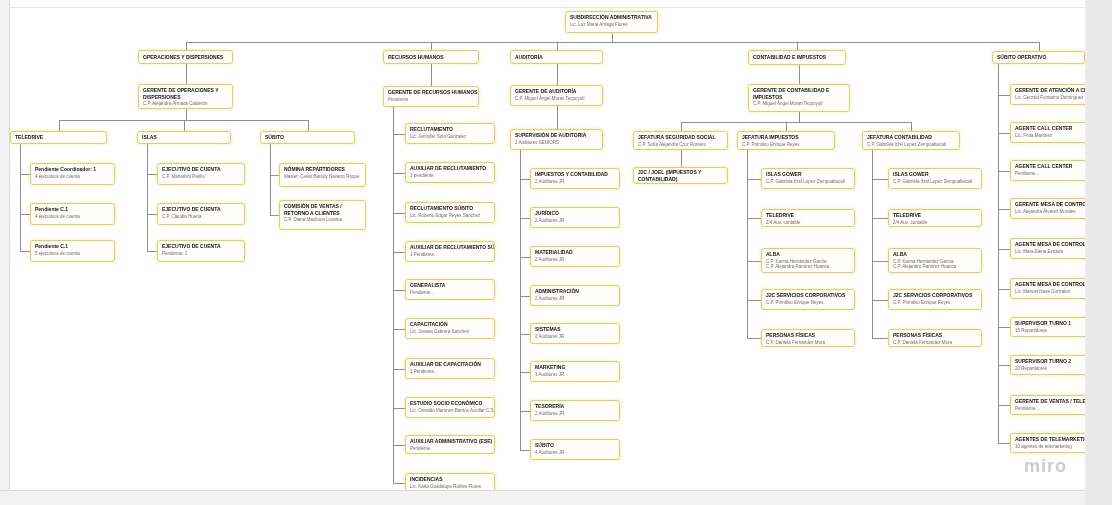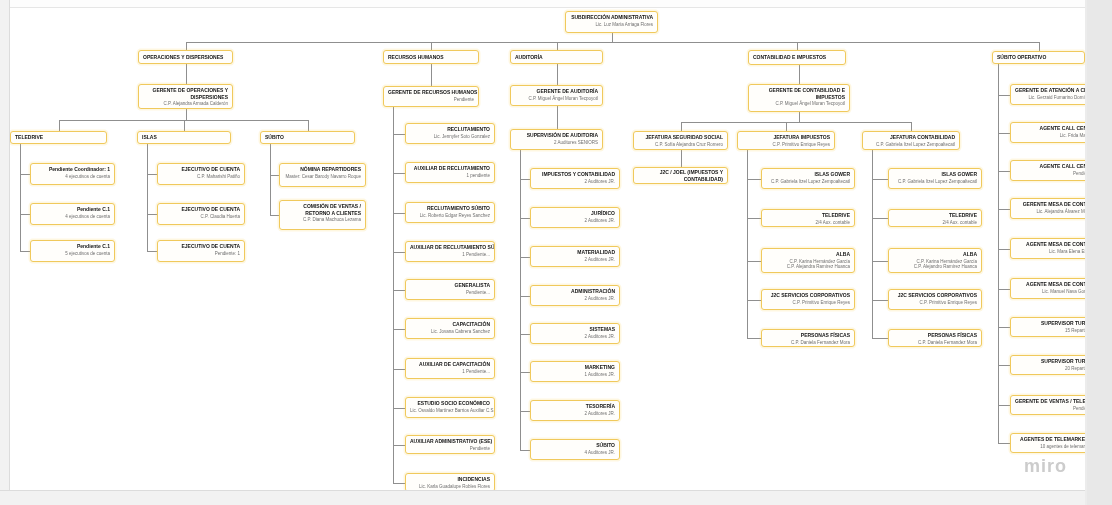--- a/index.html
+++ b/index.html
@@ -1,20 +1,19 @@
 <!DOCTYPE html>
 <html style="--canvas: #ffffff; --chrome: #f2f2f2; --box-border: #f0c95c; --box-fill: #fffefb; --connector: #8f8f8f; --title: #141414; --subtitle: #6e6e6e; --watermark: #cccccc;"><head>
 <meta charset="utf-8">
 <style>
   html,body{margin:0;padding:0;background:#e8e8e8;}
   .stage{
     position:relative;width:1087px;height:505px;background:var(--canvas,#fff);
     overflow:hidden;font-family:"Liberation Sans",sans-serif;
     box-shadow:inset 0 0 0 1px #c4c4c4;
-    text-align:right;
   }
   svg.connectors{position:absolute;left:0;top:0;z-index:1;}
   svg.connectors line{stroke:var(--connector,#8f8f8f);stroke-width:1;shape-rendering:crispEdges;}
   .nodes{position:absolute;left:0;top:0;width:100%;height:100%;z-index:2;}
   .node{
     position:absolute;box-sizing:border-box;background:var(--box-fill,#fffefb);
     border:1px solid var(--box-border,#f0c95c);border-radius:3px;
     padding:2px 4px;overflow:hidden;
     box-shadow:0 0 0 1.5px rgba(250,205,70,0.16);
   }

